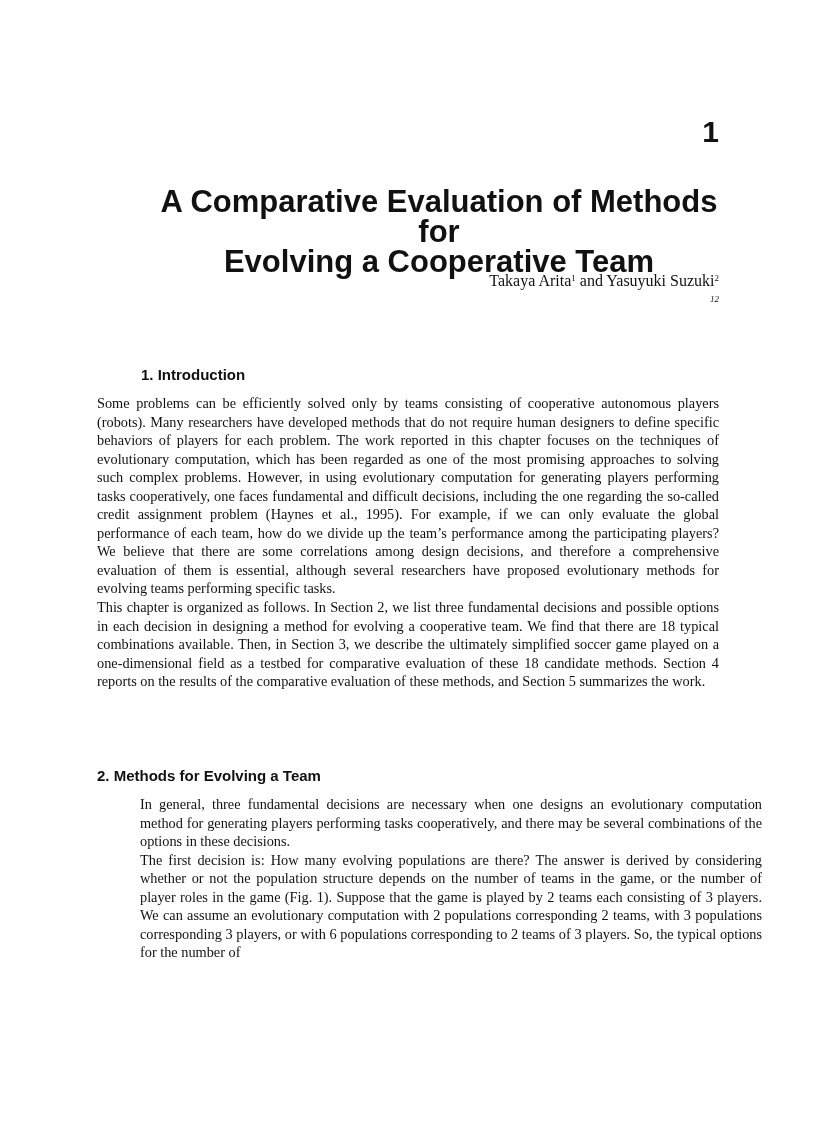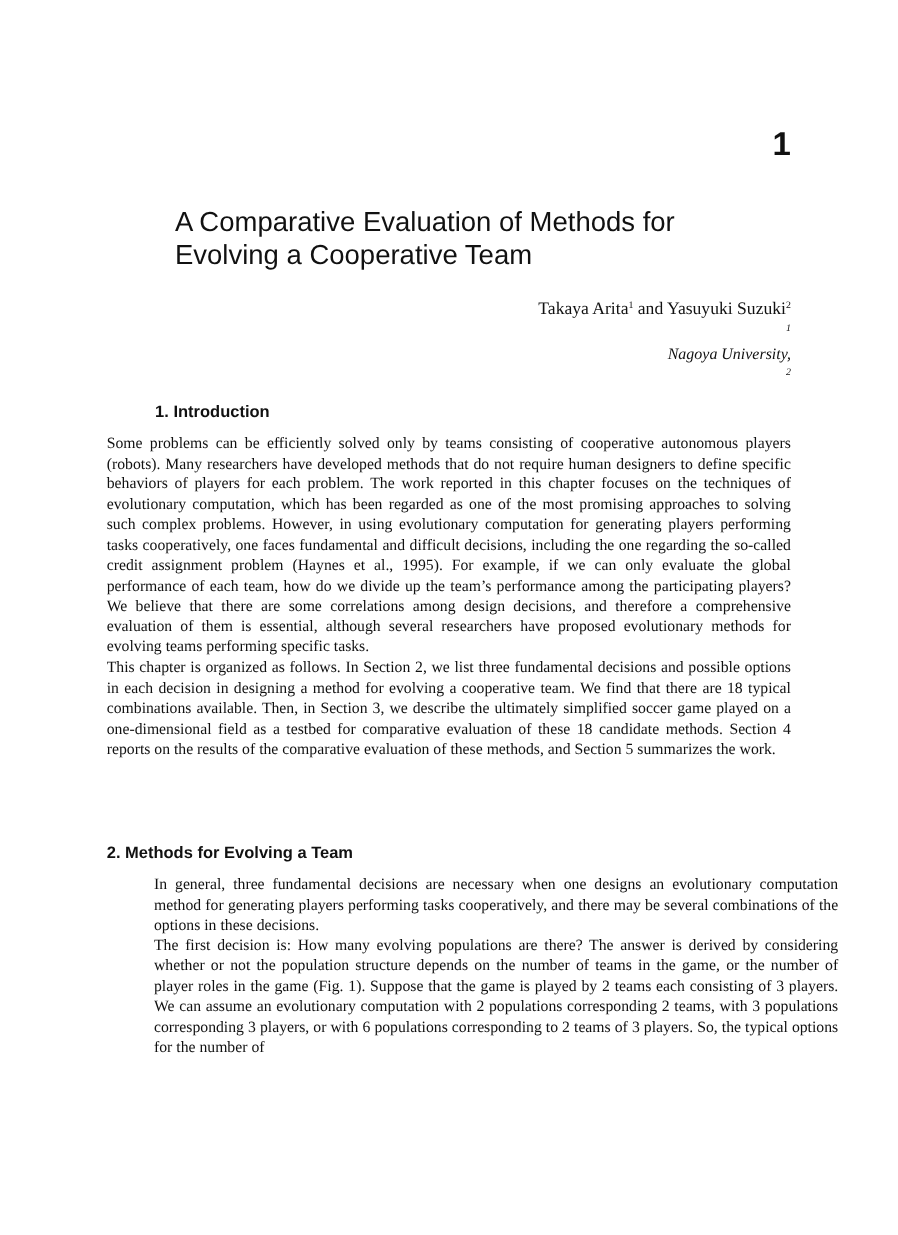--- a/index.html
+++ b/index.html
@@ -4,22 +4,22 @@
   <style>
     html, body { margin: 0; padding: 0; background: #ffffff; }
     body { width: 816px; height: 1123px; position: relative; overflow: hidden; color: #111; }
     .page { position: absolute; left: 0; top: 0; width: 816px; height: 1123px; }
     .chapter-num {
       position: absolute; right: 97px; top: 114px;
       font-family: "Liberation Sans", sans-serif; font-weight: bold; font-size: 30px;
       line-height: 36px; color: #111;
     }
     .title {
-      position: absolute; right: 97px; top: 187px; width: 560px; text-align: left;
-      font-family: "Liberation Sans", sans-serif; font-weight: normal; font-size: 25px;
+      position: absolute; right: 97px; top: 187px; width: 560px; text-align: center;
+      font-family: "Liberation Sans", sans-serif; font-weight: bold; font-size: 31px;
       line-height: 30px; color: #111;
     }
     .title span { display: block; }
     .authors {
       position: absolute; right: 97px; top: 270px; text-align: right;
       font-family: "Liberation Serif", serif; font-size: 16px; line-height: 21px;
     }
     .affil {
       position: absolute; right: 97px; top: 292px; width: 500px; text-align: right;
       font-family: "Liberation Serif", serif; font-style: italic; font-size: 14.5px; line-height: 20px;
@@ -45,21 +45,21 @@
   <div class="chapter-num">1</div>
 
   <div class="title">
     <span>A Comparative Evaluation of Methods for</span>
     <span>Evolving a Cooperative Team</span>
   </div>
 
   <div class="authors"><span>Takaya Arita</span><sup>1</sup><span> and </span><span>Yasuyuki Suzuki</span><sup>2</sup></div>
 
   <div class="affil">
-    <span><sup>1</sup><span>Nagoya University, </span><sup>2</sup></span>
+    <span><sup>1</sup><sup>2</sup></span>
   </div>
 
   <div class="heading" style="top:366px;margin-left:44px;">1. Introduction</div>
 
   <div class="para" style="top:394px;">
     <p>Some problems can be efficiently solved only by teams consisting of cooperative autonomous players (robots). Many researchers have developed methods that do not require human designers to define specific behaviors of players for each problem. The work reported in this chapter focuses on the techniques of evolutionary computation, which has been regarded as one of the most promising approaches to solving such complex problems. However, in using evolutionary computation for generating players performing tasks cooperatively, one faces fundamental and difficult decisions, including the one regarding the so-called credit assignment problem (Haynes et al., 1995). For example, if we can only evaluate the global performance of each team, how do we divide up the team’s performance among the participating players? We believe that there are some correlations among design decisions, and therefore a comprehensive evaluation of them is essential, although several researchers have proposed evolutionary methods for evolving teams performing specific tasks.</p>
     <p>This chapter is organized as follows. In Section 2, we list three fundamental decisions and possible options in each decision in designing a method for evolving a cooperative team. We find that there are 18 typical combinations available. Then, in Section 3, we describe the ultimately simplified soccer game played on a one-dimensional field as a testbed for comparative evaluation of these 18 candidate methods. Section 4 reports on the results of the comparative evaluation of these methods, and Section 5 summarizes the work.</p>
   </div>
 
   <div class="heading" style="top:767px;">2. Methods for Evolving a Team</div>

